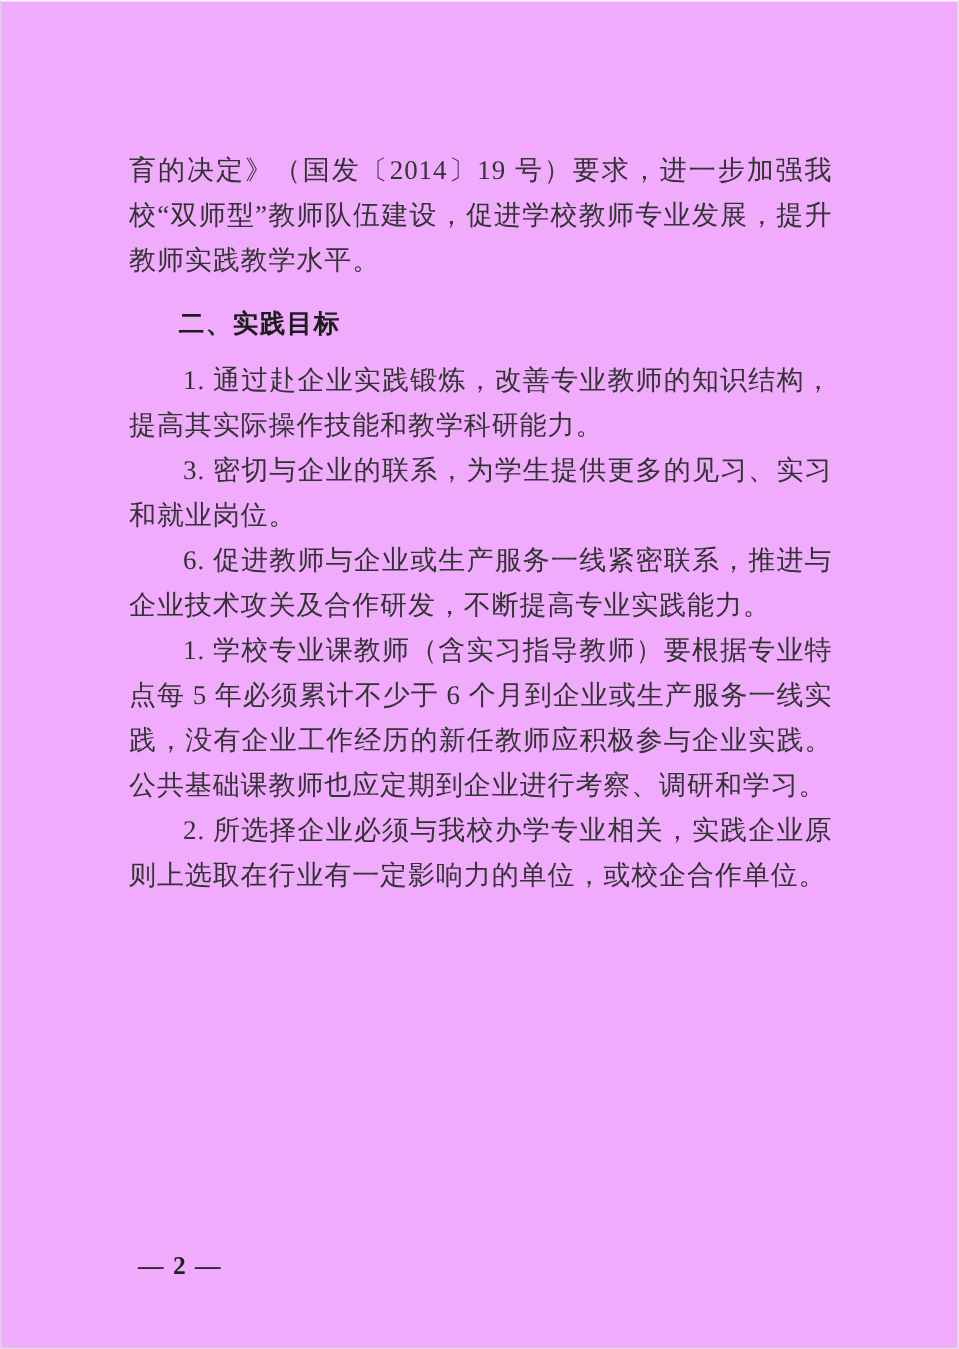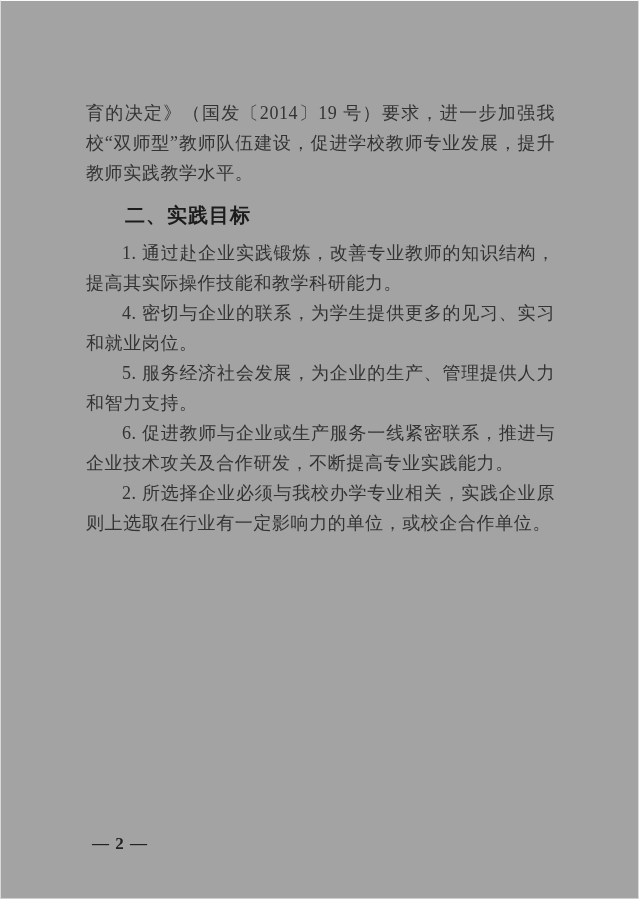--- a/index.html
+++ b/index.html
@@ -4,21 +4,21 @@
 <style>
   * { margin: 0; padding: 0; box-sizing: border-box; }
   html, body {
     width: 639px; height: 899px;
     background: #ffffff;
     font-family: "Liberation Serif", "DejaVu Serif", serif;
   }
   .page {
     position: relative;
     width: 639px; height: 899px;
-    background: #a3a3a3;
+    background: #f0abfc;
     border-left: 1px solid #d9d9d9;
     border-right: 1px solid #d9d9d9;
     border-bottom: 1px solid #cfcfcf;
     border-top: 1px solid #fafafa;
     overflow: hidden;
   }
   .content {
     position: absolute;
     left: 85px;
     right: 83px;
@@ -28,21 +28,21 @@
   .body-par {
     font-size: 18px;
     line-height: 30px;
     text-align: justify;
     letter-spacing: 0.6px;
     color: #333333;
   }
   .body-par.indent { text-indent: 2em; }
   .section-heading {
     font-family: "Liberation Sans", "DejaVu Sans", sans-serif;
-    font-size: 20px;
+    font-size: 17px;
     font-weight: bold;
     color: #1c1c1c;
     line-height: 31px;
     margin-top: 12px;
     margin-bottom: 7px;
     text-indent: 1.95em;
     letter-spacing: 1px;
   }
   .page-number {
     position: absolute;
@@ -59,23 +59,23 @@
 <body>
 
 <div class="page">
   <div class="content">
 
     <p class="body-par">育的决定》（国发〔2014〕19 号）要求，进一步加强我校“双师型”教师队伍建设，促进学校教师专业发展，提升教师实践教学水平。</p>
 
     <h2 class="section-heading">二、实践目标</h2>
 
     <p class="body-par indent">1. 通过赴企业实践锻炼，改善专业教师的知识结构，提高其实际操作技能和教学科研能力。</p>
-    <p class="body-par indent">4. 密切与企业的联系，为学生提供更多的见习、实习和就业岗位。</p>
-    <p class="body-par indent">5. 服务经济社会发展，为企业的生产、管理提供人力和智力支持。</p>
+    <p class="body-par indent">3. 密切与企业的联系，为学生提供更多的见习、实习和就业岗位。</p>
     <p class="body-par indent">6. 促进教师与企业或生产服务一线紧密联系，推进与企业技术攻关及合作研发，不断提高专业实践能力。</p>
 
 
+    <p class="body-par indent">1. 学校专业课教师（含实习指导教师）要根据专业特点每 5 年必须累计不少于 6 个月到企业或生产服务一线实践，没有企业工作经历的新任教师应积极参与企业实践。公共基础课教师也应定期到企业进行考察、调研和学习。</p>
     <p class="body-par indent">2. 所选择企业必须与我校办学专业相关，实践企业原则上选取在行业有一定影响力的单位，或校企合作单位。</p>
 
   </div>
 
   <div class="page-number">— 2 —</div>
 </div>
 
 </body></html>

